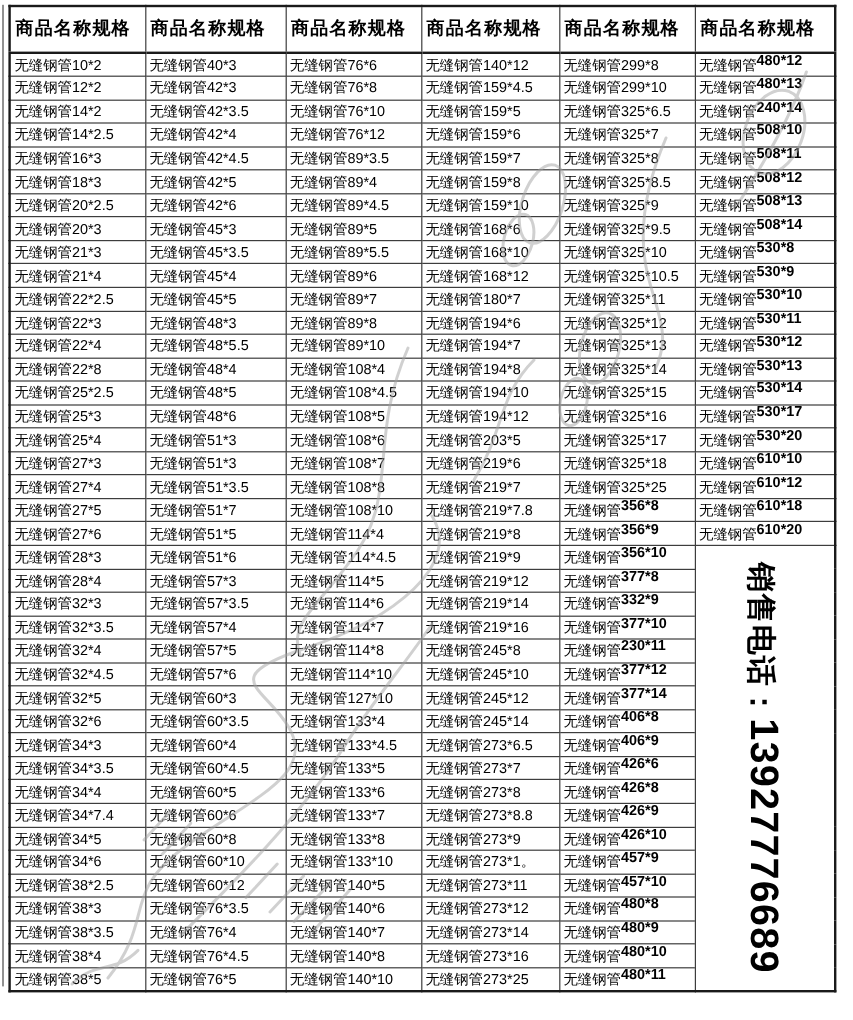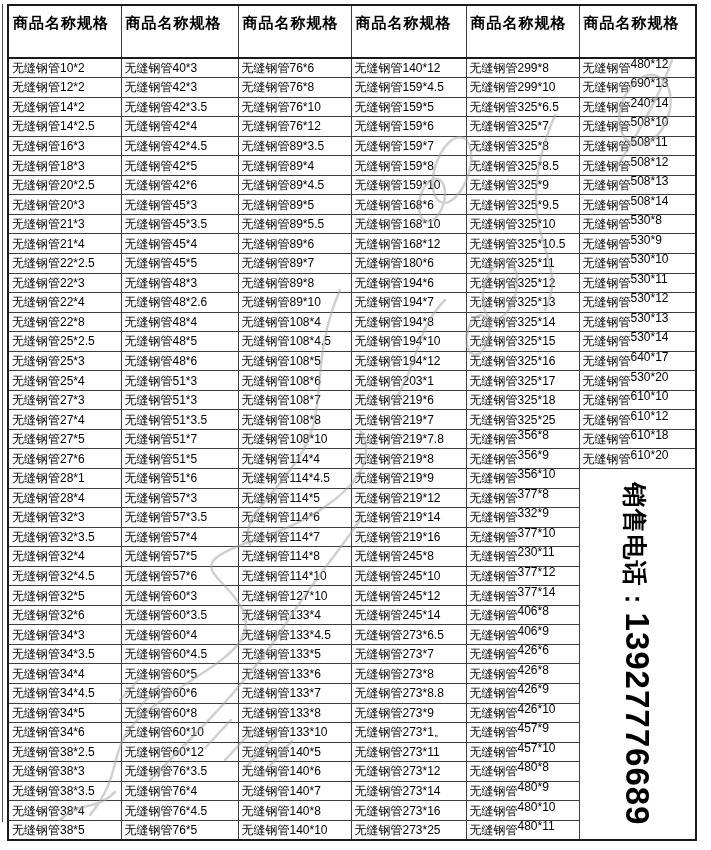--- a/index.html
+++ b/index.html
@@ -16,31 +16,31 @@
   table.spec{
     position:absolute;left:7px;top:4px;
     width:688px;height:817px;
     border-collapse:collapse;table-layout:fixed;
     border:2px solid #1a1a1a;
     background:#fff;
   }
   table.spec th{
     border:1px solid #3d3d3d;border-bottom:2px solid #1a1a1a;
     font-size:15px;font-weight:bold;text-align:left;
-    padding:0 0 16px 4px;letter-spacing:1px;height:35px;
+    padding:0 0 2px 4px;letter-spacing:1px;height:35px;
     white-space:nowrap;overflow:hidden;
   }
   table.spec td{
     border:1px solid #3d3d3d;
     font-size:12px;text-align:left;vertical-align:middle;
     padding:0 0 0 3px;line-height:1;
     white-space:nowrap;overflow:hidden;
   }
   tbody tr{height:19.55px;}
-  .raised{position:relative;top:-4px;display:inline-block;}
+  .raised{position:relative;top:-4px;display:inline-block;font-weight:bold;}
   td.phone-cell{position:relative;padding:0;}
   .phone-rotated{
     position:absolute;top:50%;left:50%;
     transform:translate(-50%,-50%) rotate(90deg);
     white-space:nowrap;font-weight:bold;color:#000;
   }
   .phone-label{font-size:25px;letter-spacing:1px;}
   .phone-number{font-size:33px;letter-spacing:1px;}
   svg.watermark{
     position:absolute;left:0;top:0;z-index:5;pointer-events:none;
@@ -79,21 +79,21 @@
         <td>无缝钢管140*12</td>
         <td>无缝钢管299*8</td>
         <td><span>无缝钢管</span><span class="raised">480*12</span></td>
       </tr>
       <tr>
         <td>无缝钢管12*2</td>
         <td>无缝钢管42*3</td>
         <td>无缝钢管76*8</td>
         <td>无缝钢管159*4.5</td>
         <td>无缝钢管299*10</td>
-        <td><span>无缝钢管</span><span class="raised">690*13</span></td>
+        <td><span>无缝钢管</span><span class="raised">480*13</span></td>
       </tr>
       <tr>
         <td>无缝钢管14*2</td>
         <td>无缝钢管42*3.5</td>
         <td>无缝钢管76*10</td>
         <td>无缝钢管159*5</td>
         <td>无缝钢管325*6.5</td>
         <td><span>无缝钢管</span><span class="raised">240*14</span></td>
       </tr>
       <tr>
@@ -149,35 +149,35 @@
         <td>无缝钢管45*4</td>
         <td>无缝钢管89*6</td>
         <td>无缝钢管168*12</td>
         <td>无缝钢管325*10.5</td>
         <td><span>无缝钢管</span><span class="raised">530*9</span></td>
       </tr>
       <tr>
         <td>无缝钢管22*2.5</td>
         <td>无缝钢管45*5</td>
         <td>无缝钢管89*7</td>
-        <td>无缝钢管180*6</td>
+        <td>无缝钢管180*7</td>
         <td>无缝钢管325*11</td>
         <td><span>无缝钢管</span><span class="raised">530*10</span></td>
       </tr>
       <tr>
         <td>无缝钢管22*3</td>
         <td>无缝钢管48*3</td>
         <td>无缝钢管89*8</td>
         <td>无缝钢管194*6</td>
         <td>无缝钢管325*12</td>
         <td><span>无缝钢管</span><span class="raised">530*11</span></td>
       </tr>
       <tr>
         <td>无缝钢管22*4</td>
-        <td>无缝钢管48*2.6</td>
+        <td>无缝钢管48*5.5</td>
         <td>无缝钢管89*10</td>
         <td>无缝钢管194*7</td>
         <td>无缝钢管325*13</td>
         <td><span>无缝钢管</span><span class="raised">530*12</span></td>
       </tr>
       <tr>
         <td>无缝钢管22*8</td>
         <td>无缝钢管48*4</td>
         <td>无缝钢管108*4</td>
         <td>无缝钢管194*8</td>
@@ -191,27 +191,27 @@
         <td>无缝钢管194*10</td>
         <td>无缝钢管325*15</td>
         <td><span>无缝钢管</span><span class="raised">530*14</span></td>
       </tr>
       <tr>
         <td>无缝钢管25*3</td>
         <td>无缝钢管48*6</td>
         <td>无缝钢管108*5</td>
         <td>无缝钢管194*12</td>
         <td>无缝钢管325*16</td>
-        <td><span>无缝钢管</span><span class="raised">640*17</span></td>
+        <td><span>无缝钢管</span><span class="raised">530*17</span></td>
       </tr>
       <tr>
         <td>无缝钢管25*4</td>
         <td>无缝钢管51*3</td>
         <td>无缝钢管108*6</td>
-        <td>无缝钢管203*1</td>
+        <td>无缝钢管203*5</td>
         <td>无缝钢管325*17</td>
         <td><span>无缝钢管</span><span class="raised">530*20</span></td>
       </tr>
       <tr>
         <td>无缝钢管27*3</td>
         <td>无缝钢管51*3</td>
         <td>无缝钢管108*7</td>
         <td>无缝钢管219*6</td>
         <td>无缝钢管325*18</td>
         <td><span>无缝钢管</span><span class="raised">610*10</span></td>
@@ -234,21 +234,21 @@
       </tr>
       <tr>
         <td>无缝钢管27*6</td>
         <td>无缝钢管51*5</td>
         <td>无缝钢管114*4</td>
         <td>无缝钢管219*8</td>
         <td><span>无缝钢管</span><span class="raised">356*9</span></td>
         <td><span>无缝钢管</span><span class="raised">610*20</span></td>
       </tr>
       <tr>
-        <td>无缝钢管28*1</td>
+        <td>无缝钢管28*3</td>
         <td>无缝钢管51*6</td>
         <td>无缝钢管114*4.5</td>
         <td>无缝钢管219*9</td>
         <td><span>无缝钢管</span><span class="raised">356*10</span></td>
         <td class="phone-cell" rowspan="19">
           <div class="phone-rotated"><span class="phone-label">销售电话：</span><span class="phone-number">13927776689</span></div>
         </td>
       </tr>
       <tr>
         <td>无缝钢管28*4</td>
@@ -314,21 +314,21 @@
         <td><span>无缝钢管</span><span class="raised">426*6</span></td>
       </tr>
       <tr>
         <td>无缝钢管34*4</td>
         <td>无缝钢管60*5</td>
         <td>无缝钢管133*6</td>
         <td>无缝钢管273*8</td>
         <td><span>无缝钢管</span><span class="raised">426*8</span></td>
       </tr>
       <tr>
-        <td>无缝钢管34*4.5</td>
+        <td>无缝钢管34*7.4</td>
         <td>无缝钢管60*6</td>
         <td>无缝钢管133*7</td>
         <td>无缝钢管273*8.8</td>
         <td><span>无缝钢管</span><span class="raised">426*9</span></td>
       </tr>
       <tr>
         <td>无缝钢管34*5</td>
         <td>无缝钢管60*8</td>
         <td>无缝钢管133*8</td>
         <td>无缝钢管273*9</td>

